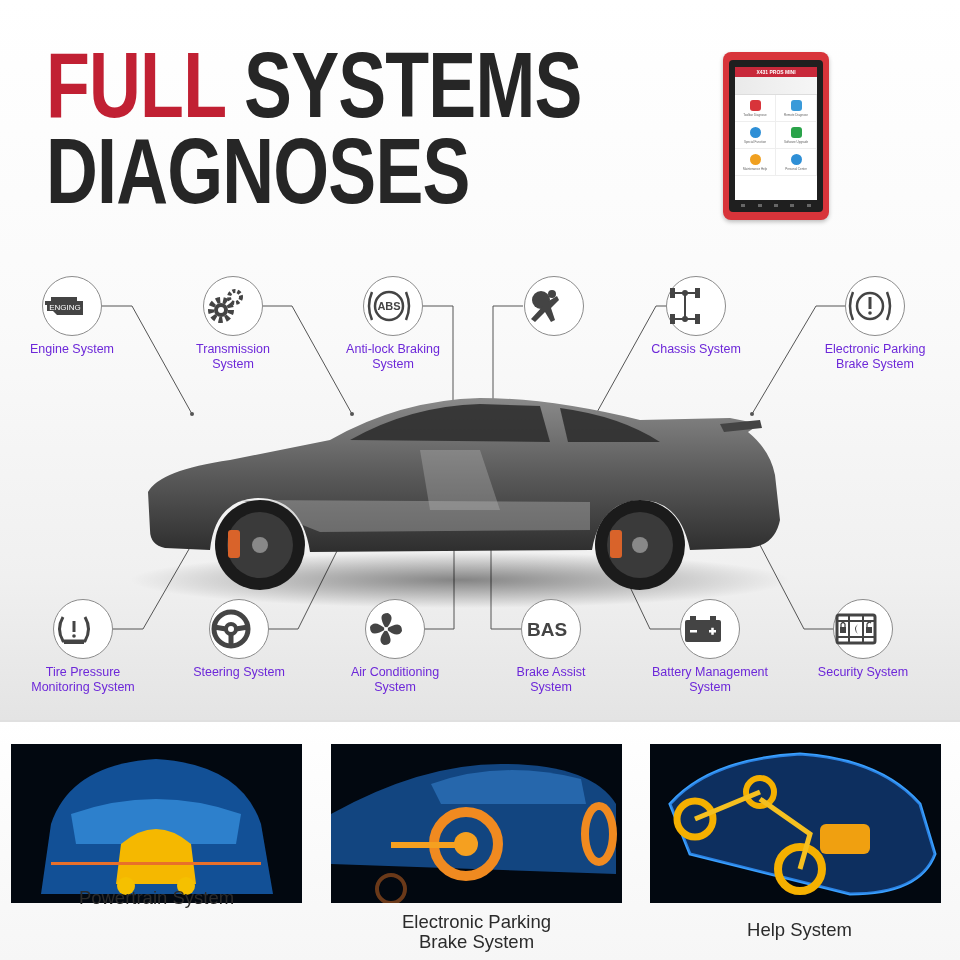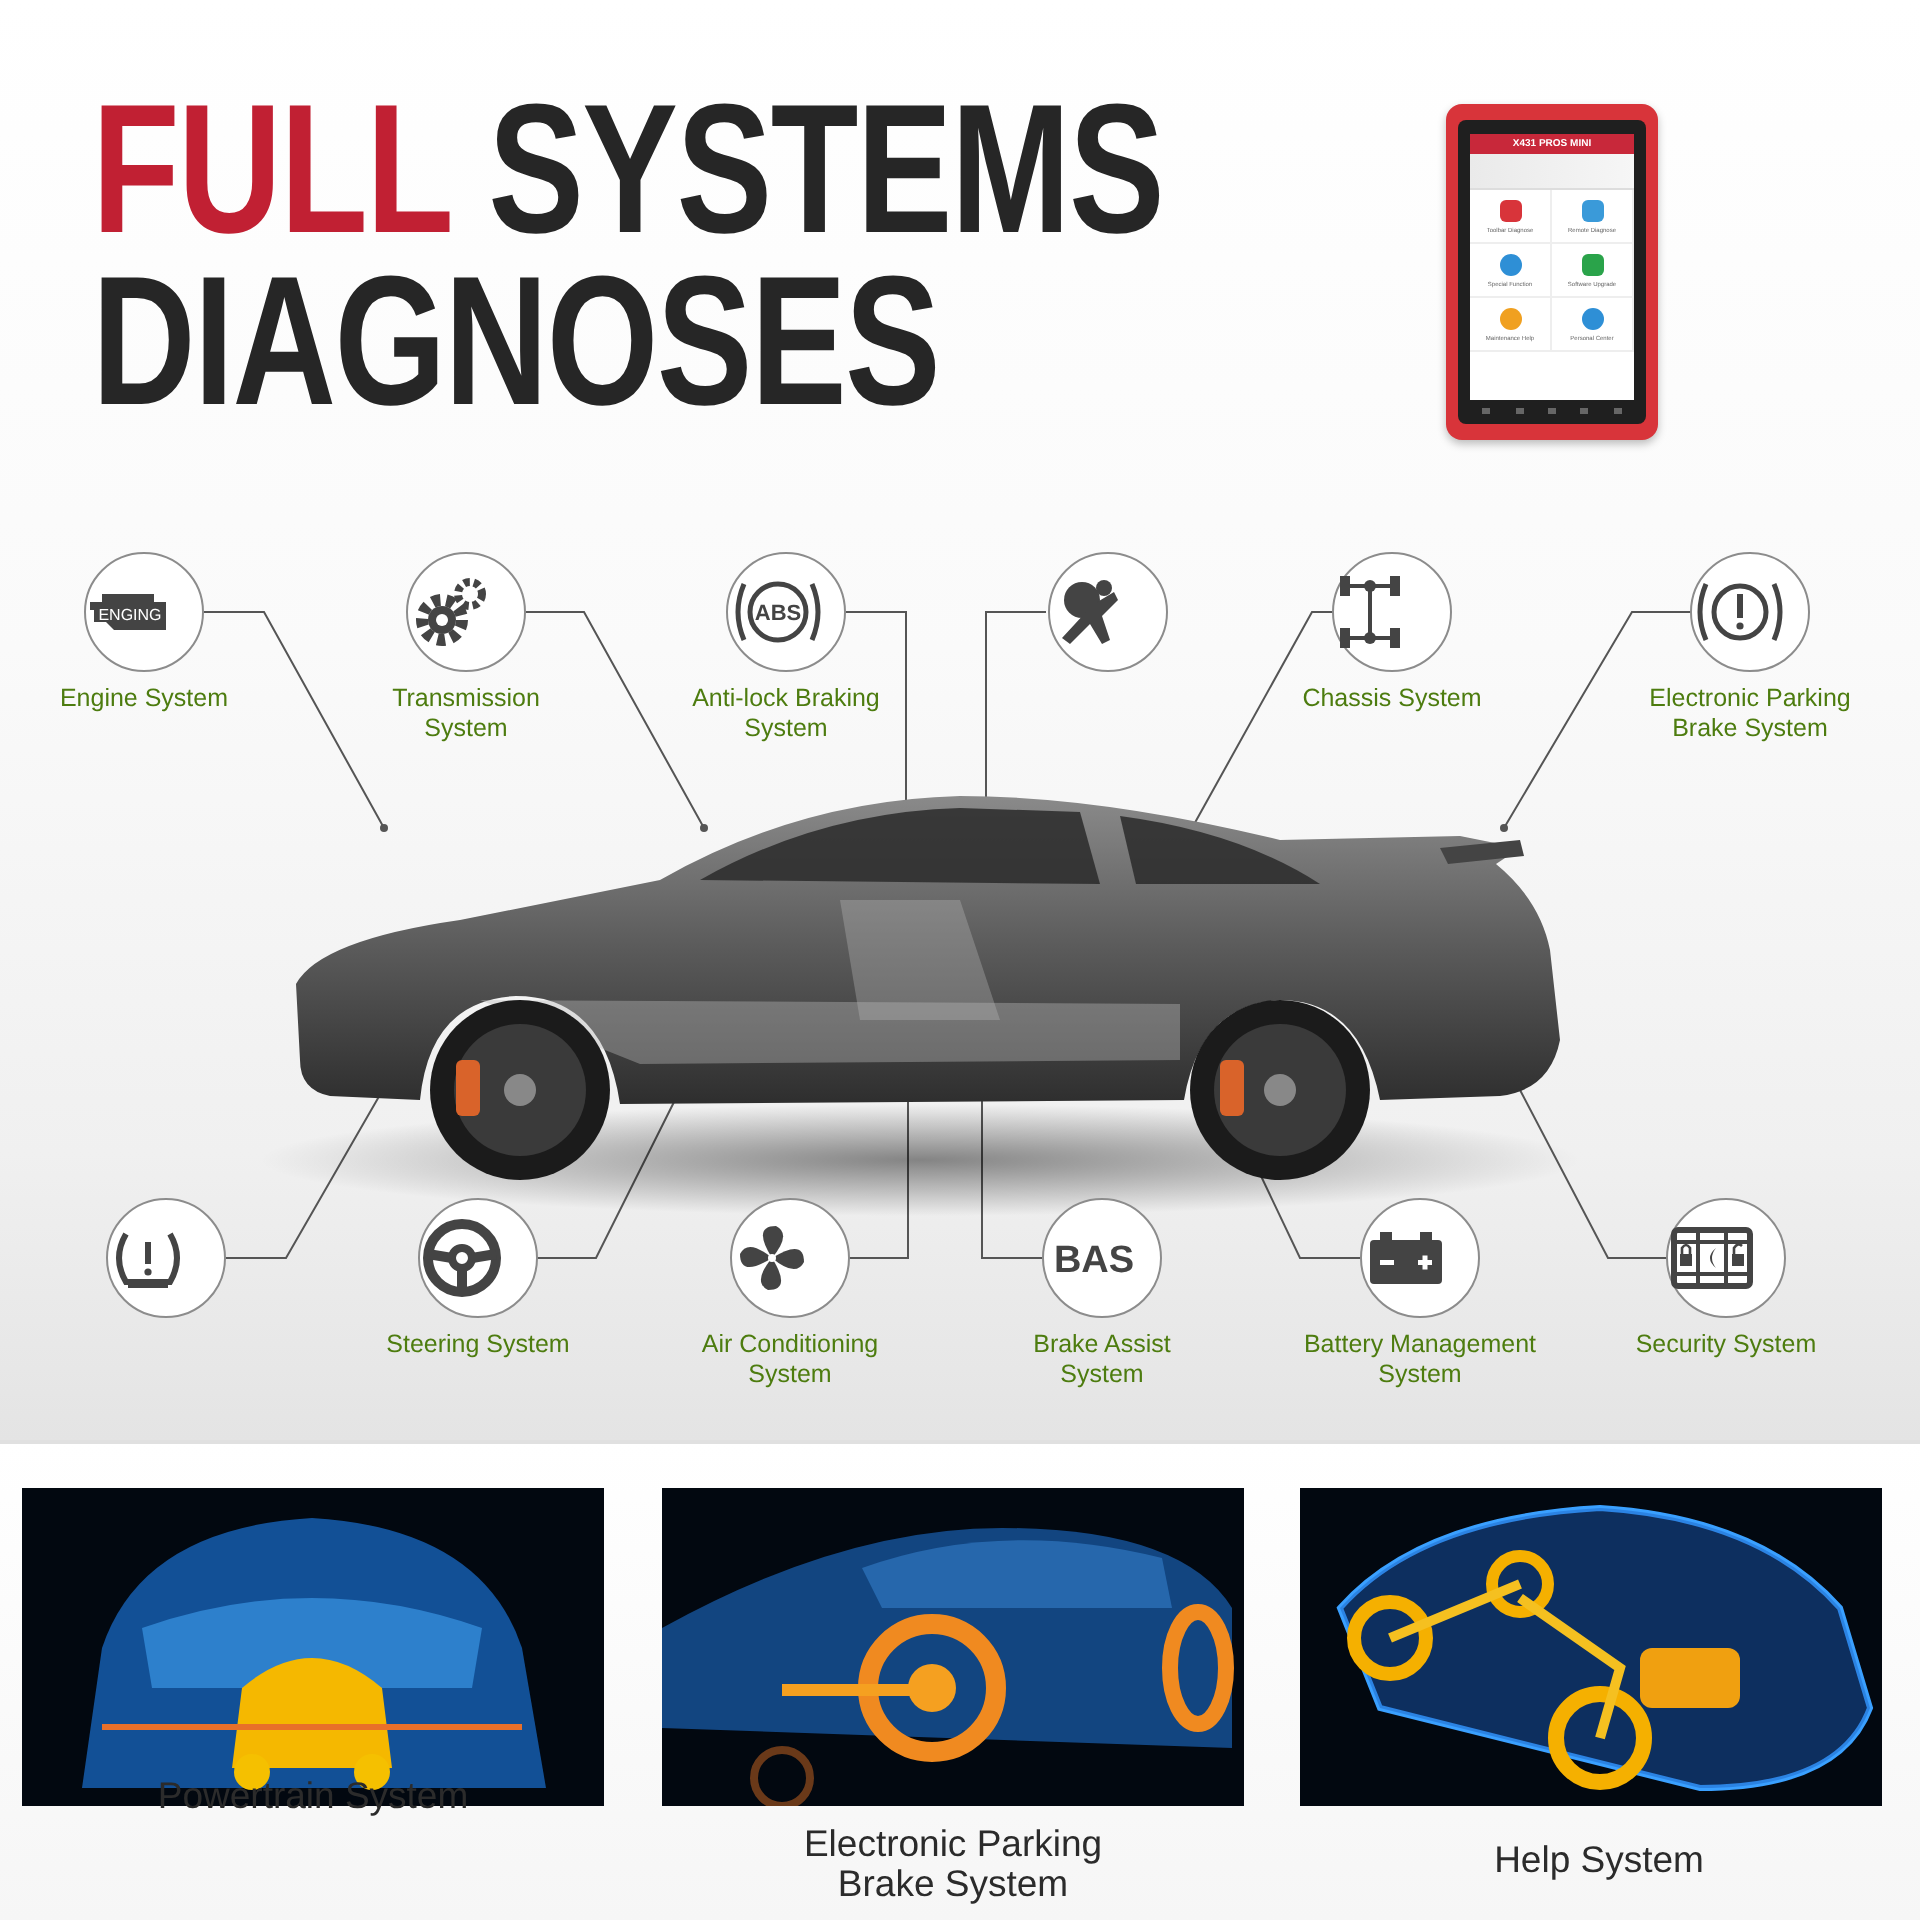--- a/index.html
+++ b/index.html
@@ -71,21 +71,21 @@
   .tablet .navbar span { width: 4px; height: 3px; background: #666; }
 
   
   .node { position: absolute; width: 140px; text-align: center; }
   .node .circle {
     width: 60px; height: 60px; border-radius: 50%;
     border: 1.5px solid #8c8c8c; background: #fff;
     margin: 0 auto; display: flex; align-items: center; justify-content: flex-start;
   }
   .node .label {
-    margin-top: 6px; font-size: 12.5px; line-height: 15px; color: #4d7c0f;
+    margin-top: 6px; font-size: 12.5px; line-height: 15px; color: #6d28d9;
   }
   .node .label span { display: block; }
 
   .lines { position: absolute; left: 0; top: 0; width: 960px; height: 720px; }
 
   
   .car { position: absolute; left: 120px; top: 380px; width: 680px; height: 230px; }
 
   
   .panel { position: absolute; top: 744px; width: 291px; height: 159px; background: #000; overflow: hidden; }
@@ -291,20 +291,24 @@
 
 <div class="node" style="left:13px;top:599px">
   <div class="circle">
     <svg width="40" height="40" viewBox="0 0 40 40">
         <path d="M9,8 Q2,20 9,32 L31,32 Q38,20 31,8" fill="none" stroke="#444" stroke-width="3"></path>
         <rect x="10" y="32" width="20" height="3" fill="#444"></rect>
         <rect x="18.5" y="12" width="3" height="11" fill="#444"></rect>
         <circle cx="20" cy="27" r="1.8" fill="#444"></circle>
       </svg>
   </div>
+  <div class="label">
+      <span>Tire Pressure</span>
+      <span>Monitoring System</span>
+    </div>
 </div>
 <div class="node" style="left:169px;top:599px">
   <div class="circle">
     <svg width="42" height="42" viewBox="0 0 42 42">
         <circle cx="21" cy="21" r="17" fill="none" stroke="#444" stroke-width="5"></circle>
         <circle cx="21" cy="21" r="5" fill="none" stroke="#444" stroke-width="4"></circle>
         <path d="M4,19 L16,21 M38,19 L26,21 M21,26 L21,38" stroke="#444" stroke-width="5"></path>
       </svg>
   </div>
   <div class="label">

